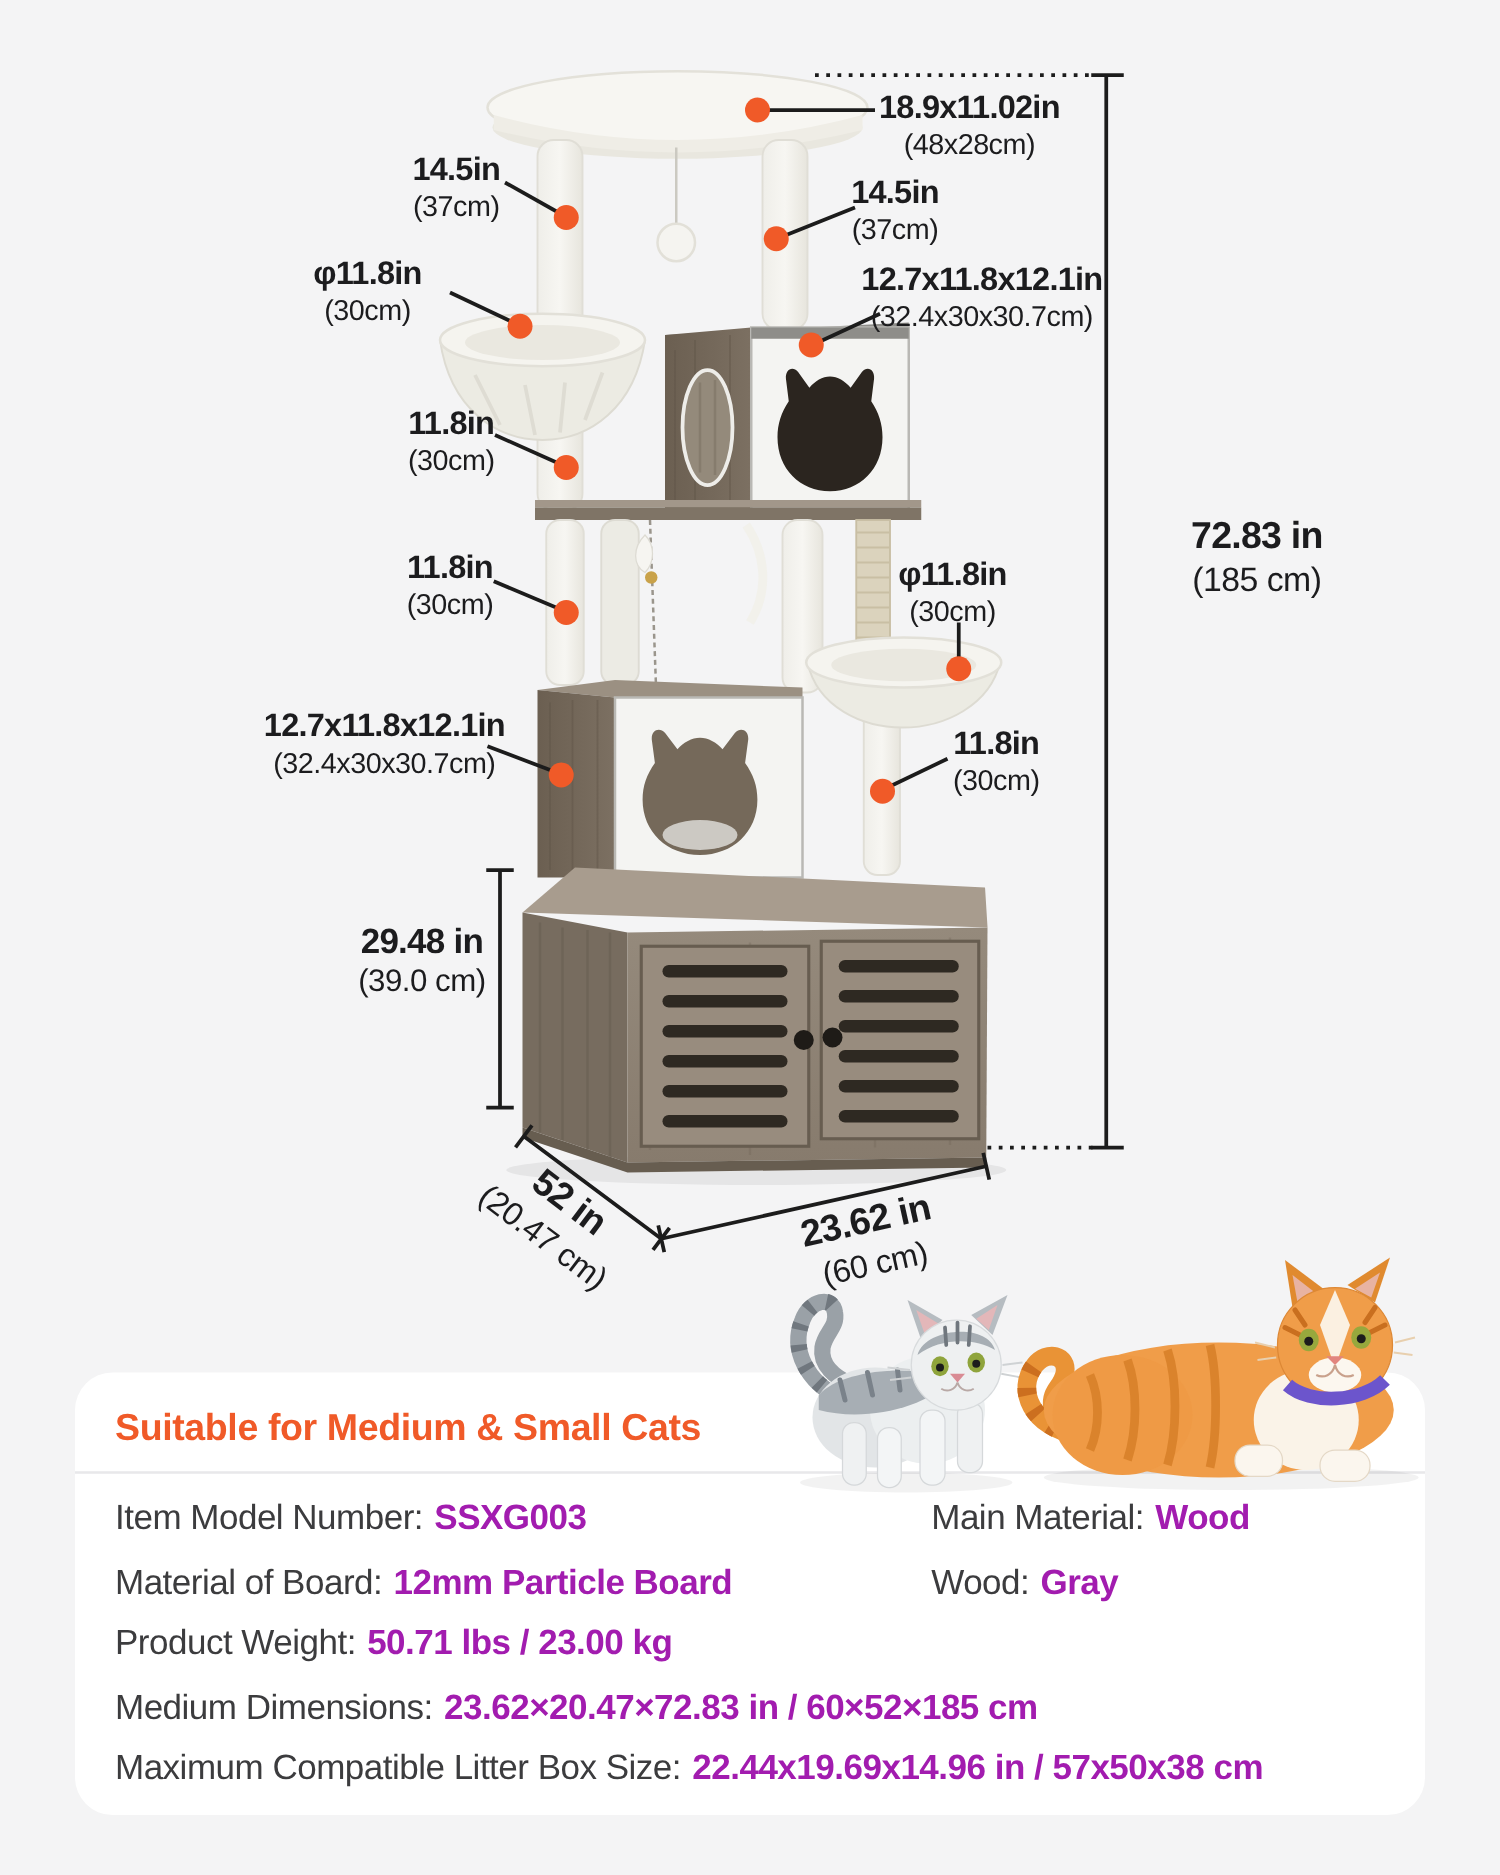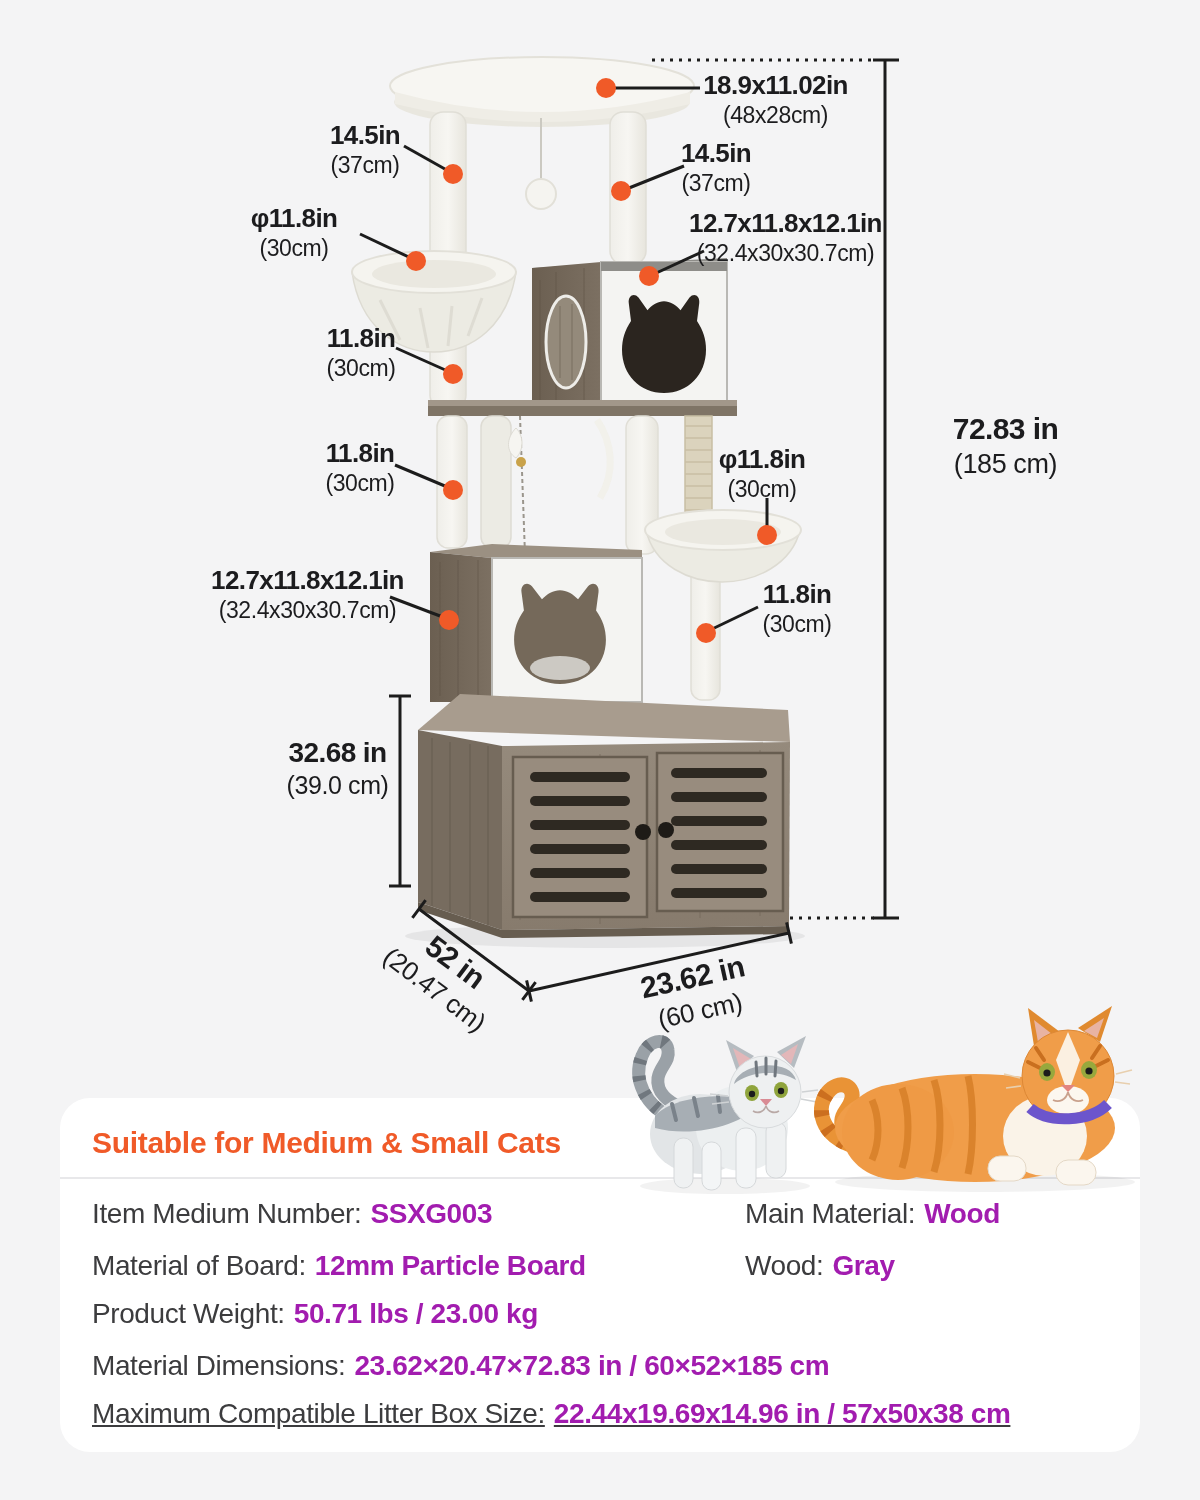--- a/index.html
+++ b/index.html
@@ -38,41 +38,41 @@
 </head>
 <body>
 
 <div class="stage">
 
   <div class="info-card">
     <div class="card-title">Suitable for Medium &amp; Small Cats</div>
     <div class="card-divider"></div>
 
     <div class="spec-line" style="left:32px;top:100px;">
-      <span class="spec-label">Item Medium Number:</span><span class="spec-value">SSXG003</span>
+      <span class="spec-label">Item Model Number:</span><span class="spec-value">SSXG003</span>
     </div>
     <div class="spec-line" style="left:685px;top:100px;">
       <span class="spec-label">Main Material:</span><span class="spec-value">Wood</span>
     </div>
 
     <div class="spec-line" style="left:32px;top:152px;">
       <span class="spec-label">Material of Board:</span><span class="spec-value">12mm Particle Board</span>
     </div>
     <div class="spec-line" style="left:685px;top:152px;">
       <span class="spec-label">Wood:</span><span class="spec-value">Gray</span>
     </div>
 
     <div class="spec-line" style="left:32px;top:200px;">
       <span class="spec-label">Product Weight:</span><span class="spec-value">50.71 lbs / 23.00 kg</span>
     </div>
 
     <div class="spec-line" style="left:32px;top:252px;">
-      <span class="spec-label">Material Dimensions:</span><span class="spec-value">23.62×20.47×72.83 in / 60×52×185 cm</span>
-    </div>
-    <div class="spec-line" style="left:32px;top:300px;text-decoration:underline;">
+      <span class="spec-label">Medium Dimensions:</span><span class="spec-value">23.62×20.47×72.83 in / 60×52×185 cm</span>
+    </div>
+    <div class="spec-line" style="left:32px;top:300px;">
       <span class="spec-label">Maximum Compatible Litter Box Size:</span><span class="spec-value">22.44x19.69x14.96 in / 57x50x38 cm</span>
     </div>
   </div>
 
   <svg class="scene" width="1200" height="1500" viewBox="0 0 1200 1500">
     <defs>
       <linearGradient id="woodSide" x1="0" y1="0" x2="1" y2="0">
         <stop offset="0" stop-color="#6b5f51"></stop>
           <stop offset="1" stop-color="#7c7062"></stop>
       </linearGradient>
@@ -313,21 +313,21 @@
   </div>
   <div class="dim-label" style="left:285px;top:439px;width:150px;">
     <div class="dim-value">11.8in</div>
     <div class="dim-metric">(30cm)</div>
   </div>
   <div class="dim-label" style="left:150px;top:566px;width:315px;">
     <div class="dim-value">12.7x11.8x12.1in</div>
     <div class="dim-metric">(32.4x30x30.7cm)</div>
   </div>
   <div class="dim-label md" style="left:240px;top:737px;width:195px;">
-    <div class="dim-value">32.68 in</div>
+    <div class="dim-value">29.48 in</div>
     <div class="dim-metric">(39.0 cm)</div>
   </div>
 
   <div class="dim-label" style="left:668px;top:71px;width:215px;">
     <div class="dim-value">18.9x11.02in</div>
     <div class="dim-metric">(48x28cm)</div>
   </div>
   <div class="dim-label" style="left:641px;top:139px;width:150px;">
     <div class="dim-value">14.5in</div>
     <div class="dim-metric">(37cm)</div>

